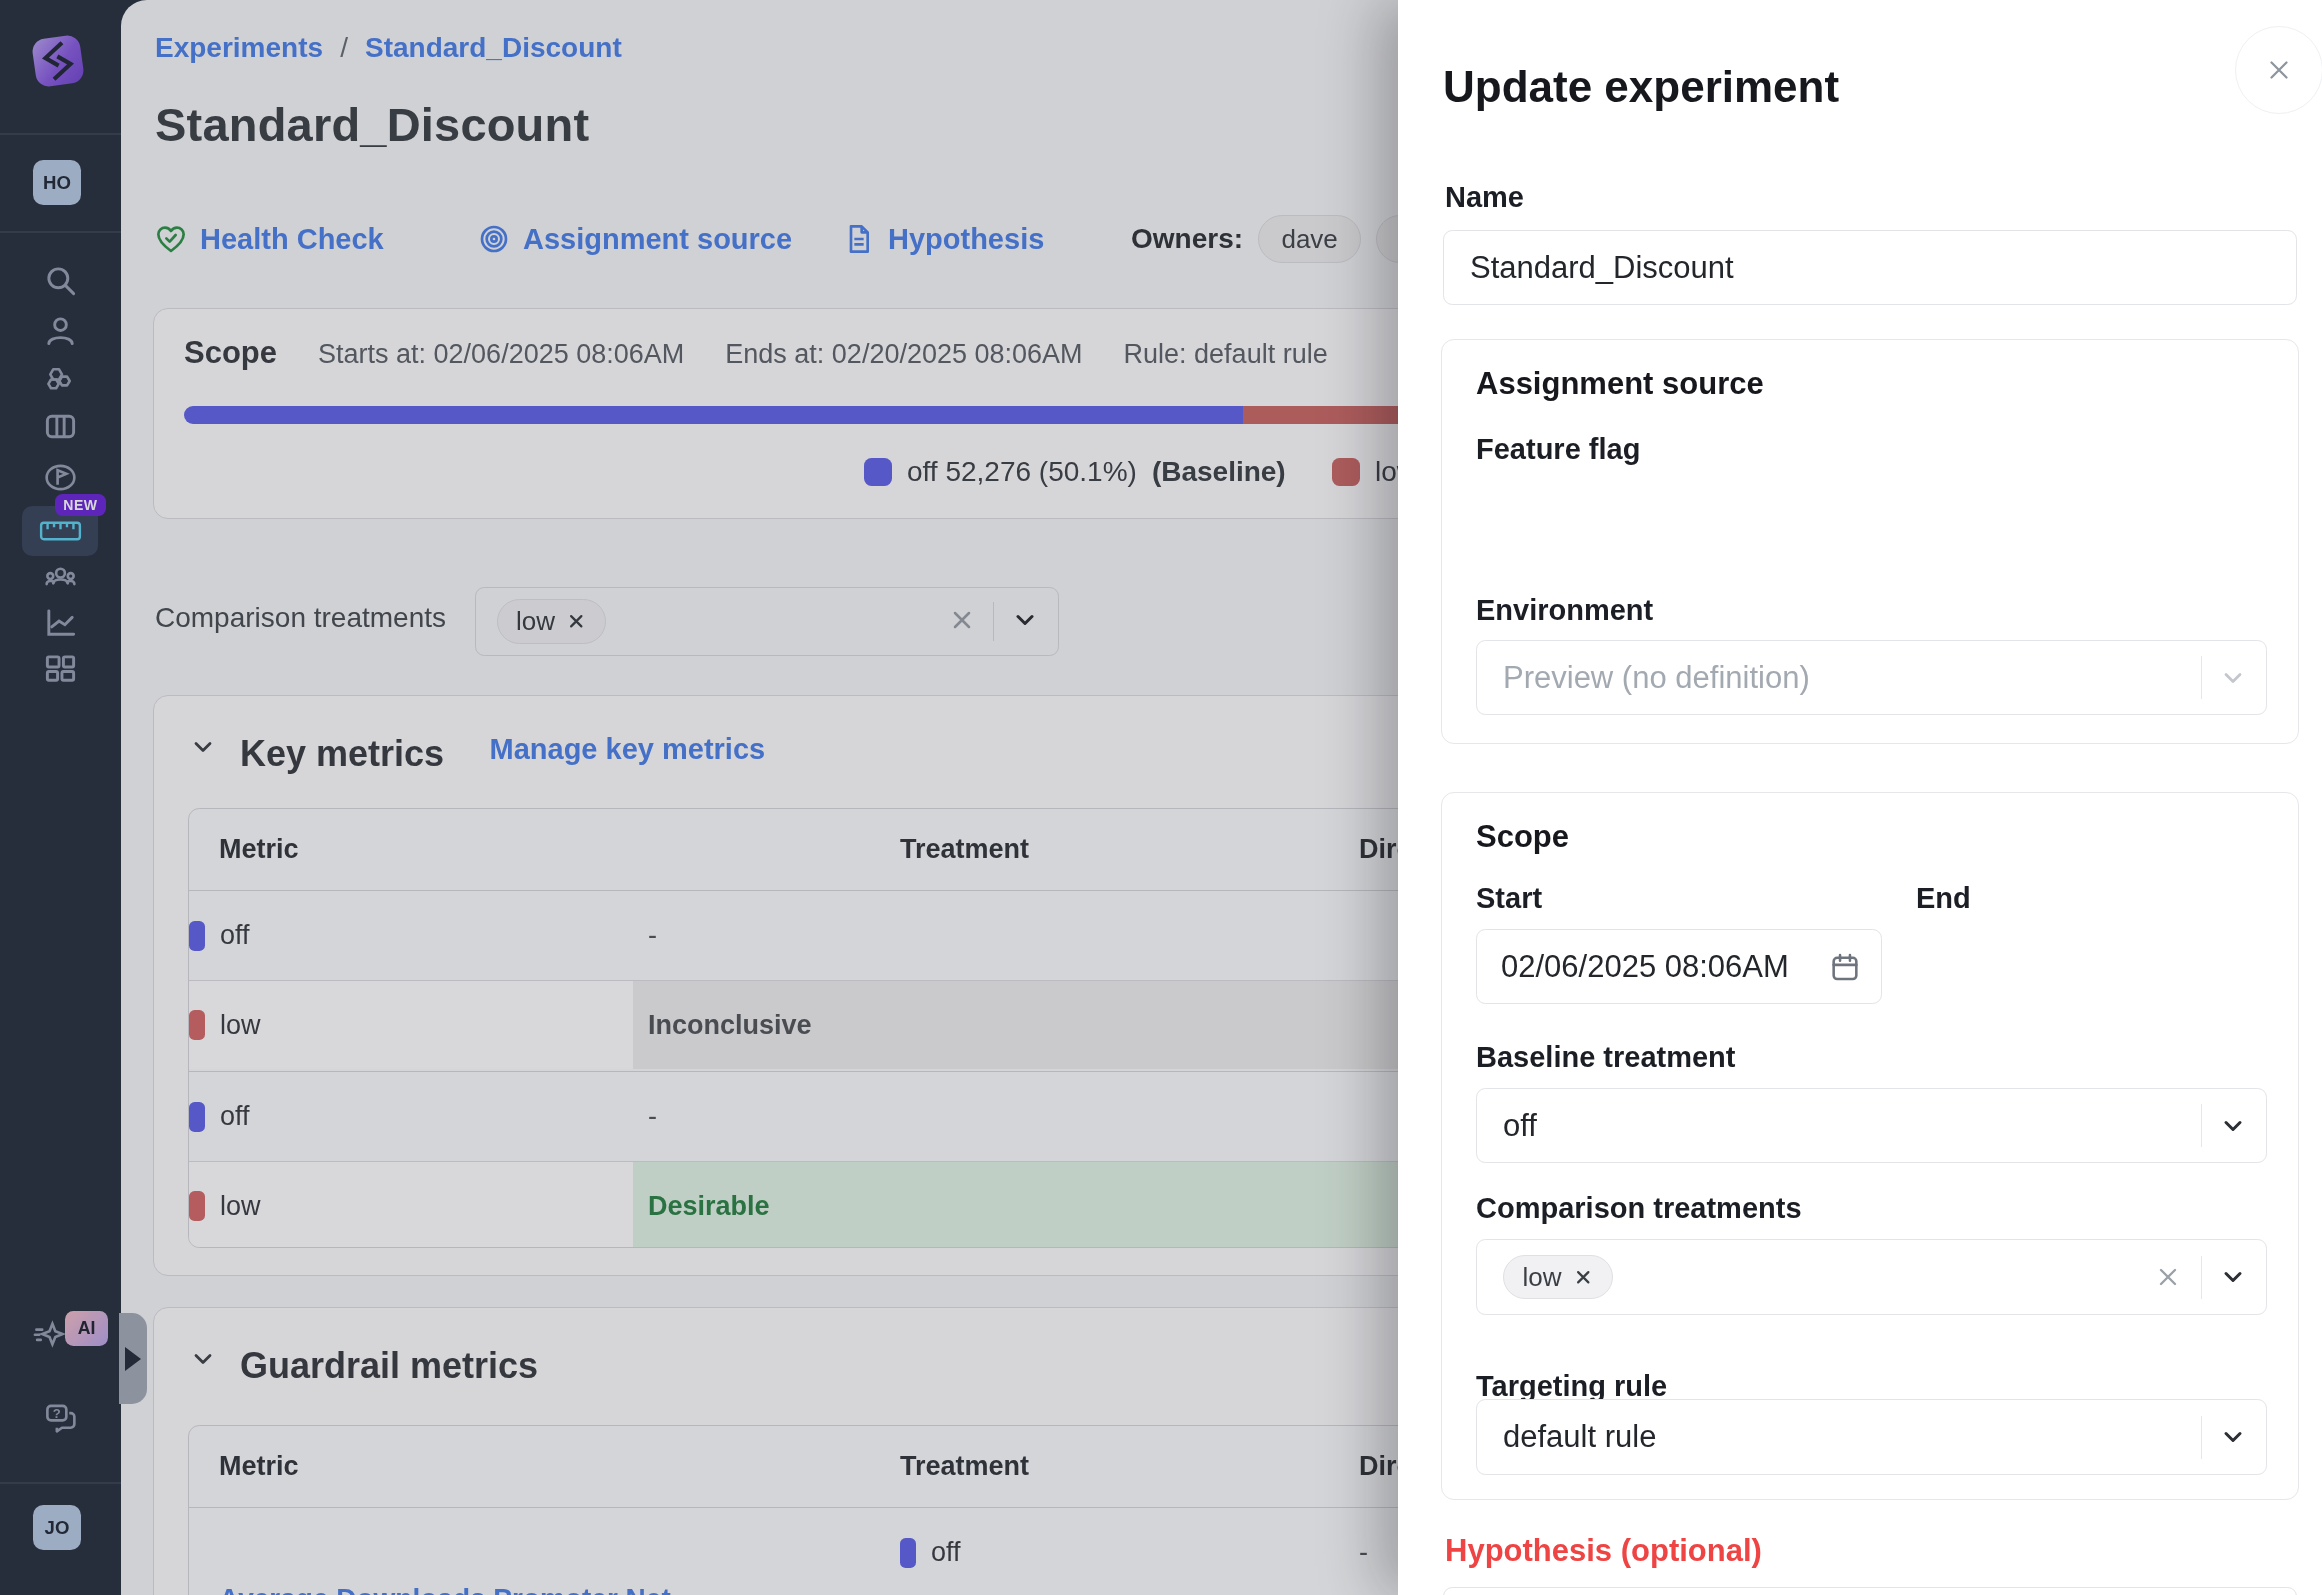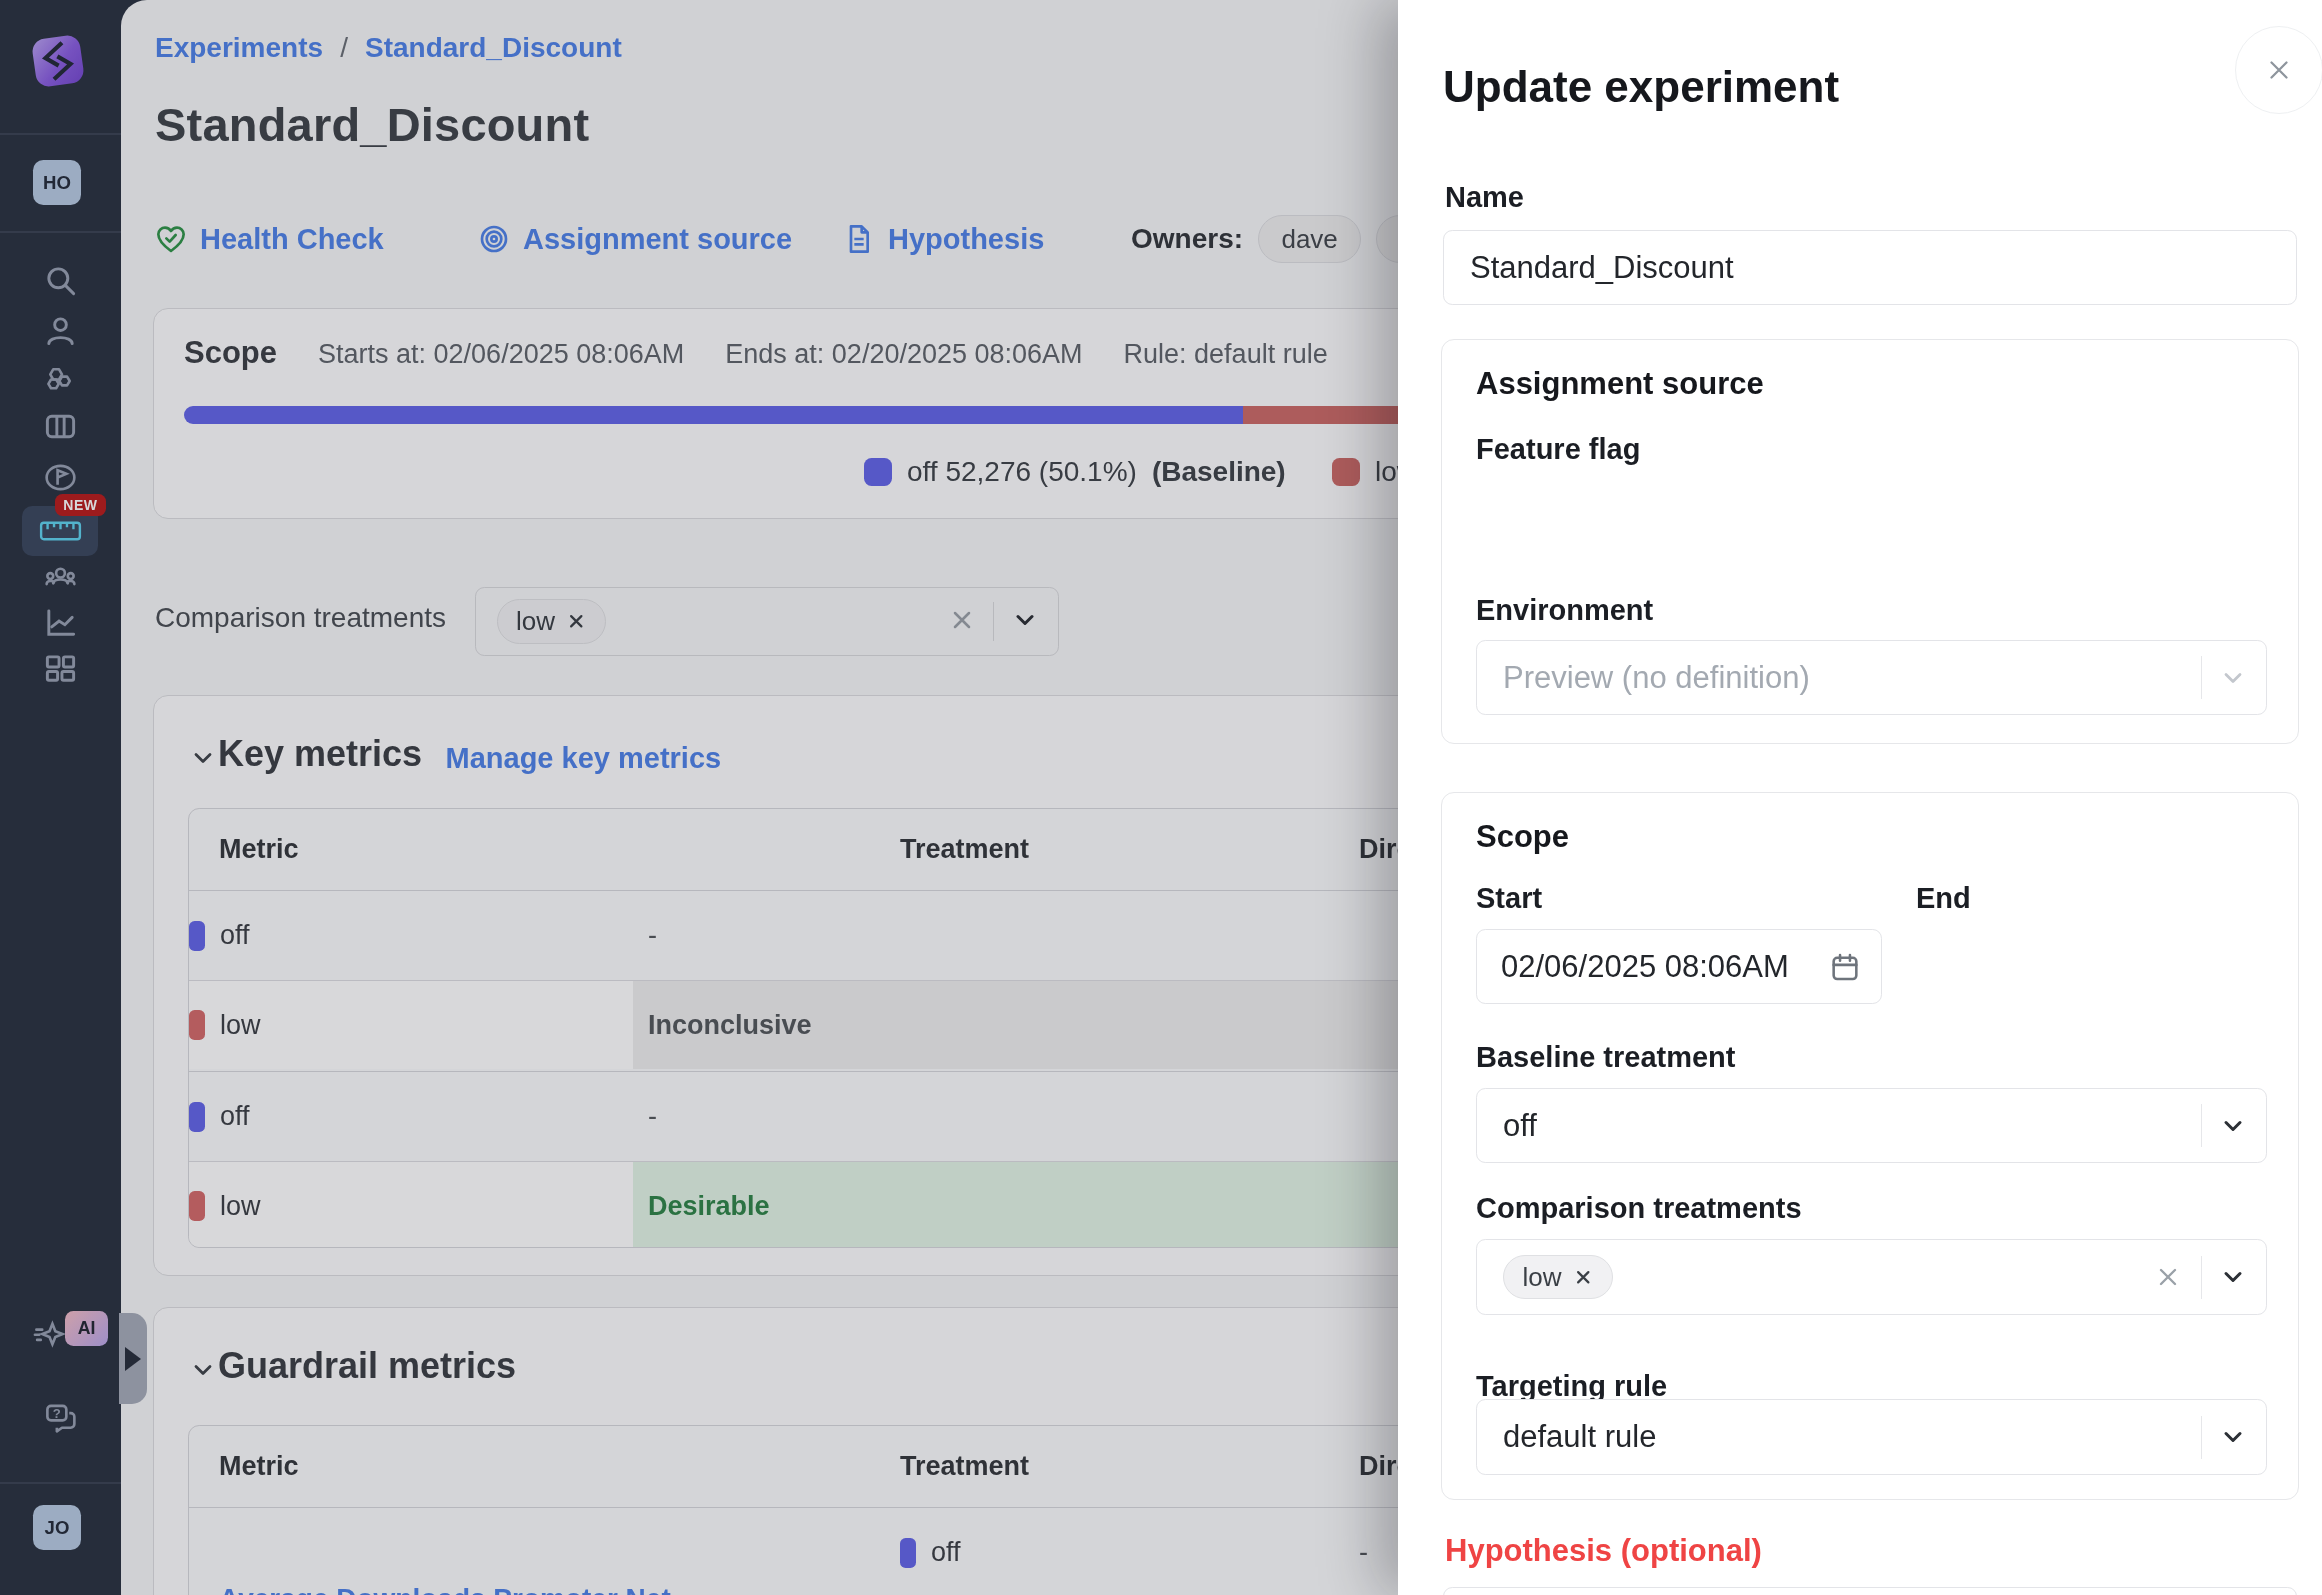--- a/index.html
+++ b/index.html
@@ -12,21 +12,21 @@
   .sb-divider { position:absolute; left:0; width:121px; height:1.9px; background:#3a4354; }
   #logo { position:absolute; left:34px; top:37px; width:48px; height:48px; border-radius:13px;
           background:linear-gradient(135deg,#b9a2f0 0%,#8a5ee0 55%,#7448cf 100%); transform:rotate(-8deg); }
   .avatar { position:absolute; left:33px; width:48px; height:45px; border-radius:10.3px; background:#b7cbe2;
             color:#252c3a; font-weight:bold; font-size:18.6px; display:flex; align-items:center; justify-content:center; }
   .sb-icon { position:absolute; left:43px; width:35px; height:35px; color:#98a1b3; display:flex; align-items:center; justify-content:center; }
   .sb-icon svg { width:35px; height:35px; }
   #ruler-tile { position:absolute; left:22.4px; top:506px; width:76px; height:50px; border-radius:10.3px; background:#3a475e;
                 display:flex; align-items:center; justify-content:center; }
   #ruler-tile svg { width:43px; height:24px; color:#5fd3ef; }
-  #new-badge { position:absolute; right:-7.5px; top:-12px; background:#b91c1c; color:#ffffff; font-size:14px; font-weight:bold;
+  #new-badge { position:absolute; right:-7.5px; top:-12px; background:#6d28d9; color:#ffffff; font-size:14px; font-weight:bold;
                padding:2.8px 8.4px; border-radius:7.5px; letter-spacing:0.5px; }
   #ai-badge { position:absolute; left:65px; top:1311px; width:43px; height:35px; border-radius:8.4px;
               background:linear-gradient(135deg,#f3bcc5 0%,#b9a7ea 100%); color:#232833; font-size:17.7px; font-weight:bold;
               display:flex; align-items:center; justify-content:center; z-index:2; }
   #expand-handle { position:absolute; left:119px; top:1313px; width:28px; height:91px; background:#a5abb8;
                    border-radius:0 15px 15px 0; z-index:12; display:flex; align-items:center; justify-content:center; }
   #expand-handle .tri { width:0; height:0; border-top:12px solid transparent; border-bottom:12px solid transparent; border-left:16px solid #272e3c; }
 
   
   #main { position:absolute; left:121px; top:0; width:2201px; height:1595px; background:#f6f7f8; border-top-left-radius:26px; }
@@ -63,21 +63,21 @@
                 display:flex; align-items:center; padding:0 18.6px 0 20.5px; }
   .chip { display:flex; align-items:center; gap:11.2px; background:#f1f1f3; border:1.9px solid #dfe0e3; border-radius:931px;
           padding:5.6px 18.6px; font-size:26px; color:#3a3f45; }
   .chip svg { width:20.5px; height:20.5px; color:#3a3f45; }
   .sel-right { margin-left:auto; display:flex; align-items:center; gap:17px; }
   .sel-right .clear svg { width:28px; height:28px; color:#9aa1a8; }
   .sel-right .vline { width:1.9px; height:39px; background:#d9dadd; }
   .sel-right .chev svg { width:28px; height:28px; color:#2c3036; }
 
   
-  .section-head { position:absolute; left:35px; top:37px; display:flex; align-items:flex-end; gap:1px; }
+  .section-head { position:absolute; left:35px; top:37px; display:flex; align-items:flex-start; gap:23px; }
   .section-head .sec-chev svg { width:28px; height:28px; color:#3f444a; }
   .section-head .sec-title { font-size:36px; font-weight:bold; color:#3b3f45; }
   .section-head .manage { font-size:29px; margin-left:22.4px; }
   #key-card { left:32px; top:695px; width:2137px; height:581px; }
   #guard-card { left:32px; top:1307px; width:2137px; height:401px; }
 
   .mtable { position:absolute; left:34px; width:2073px; border:1.9px solid #d7d8dc; border-radius:11.2px; background:#fbfcfd; overflow:hidden; }
   #key-table { top:112px; height:440px; }
   #guard-table { top:117px; height:289px; }
   .thead { display:flex; height:82px; align-items:center; border-bottom:1.9px solid #d7d8dc; font-size:27px; font-weight:bold; color:#34383d; }

